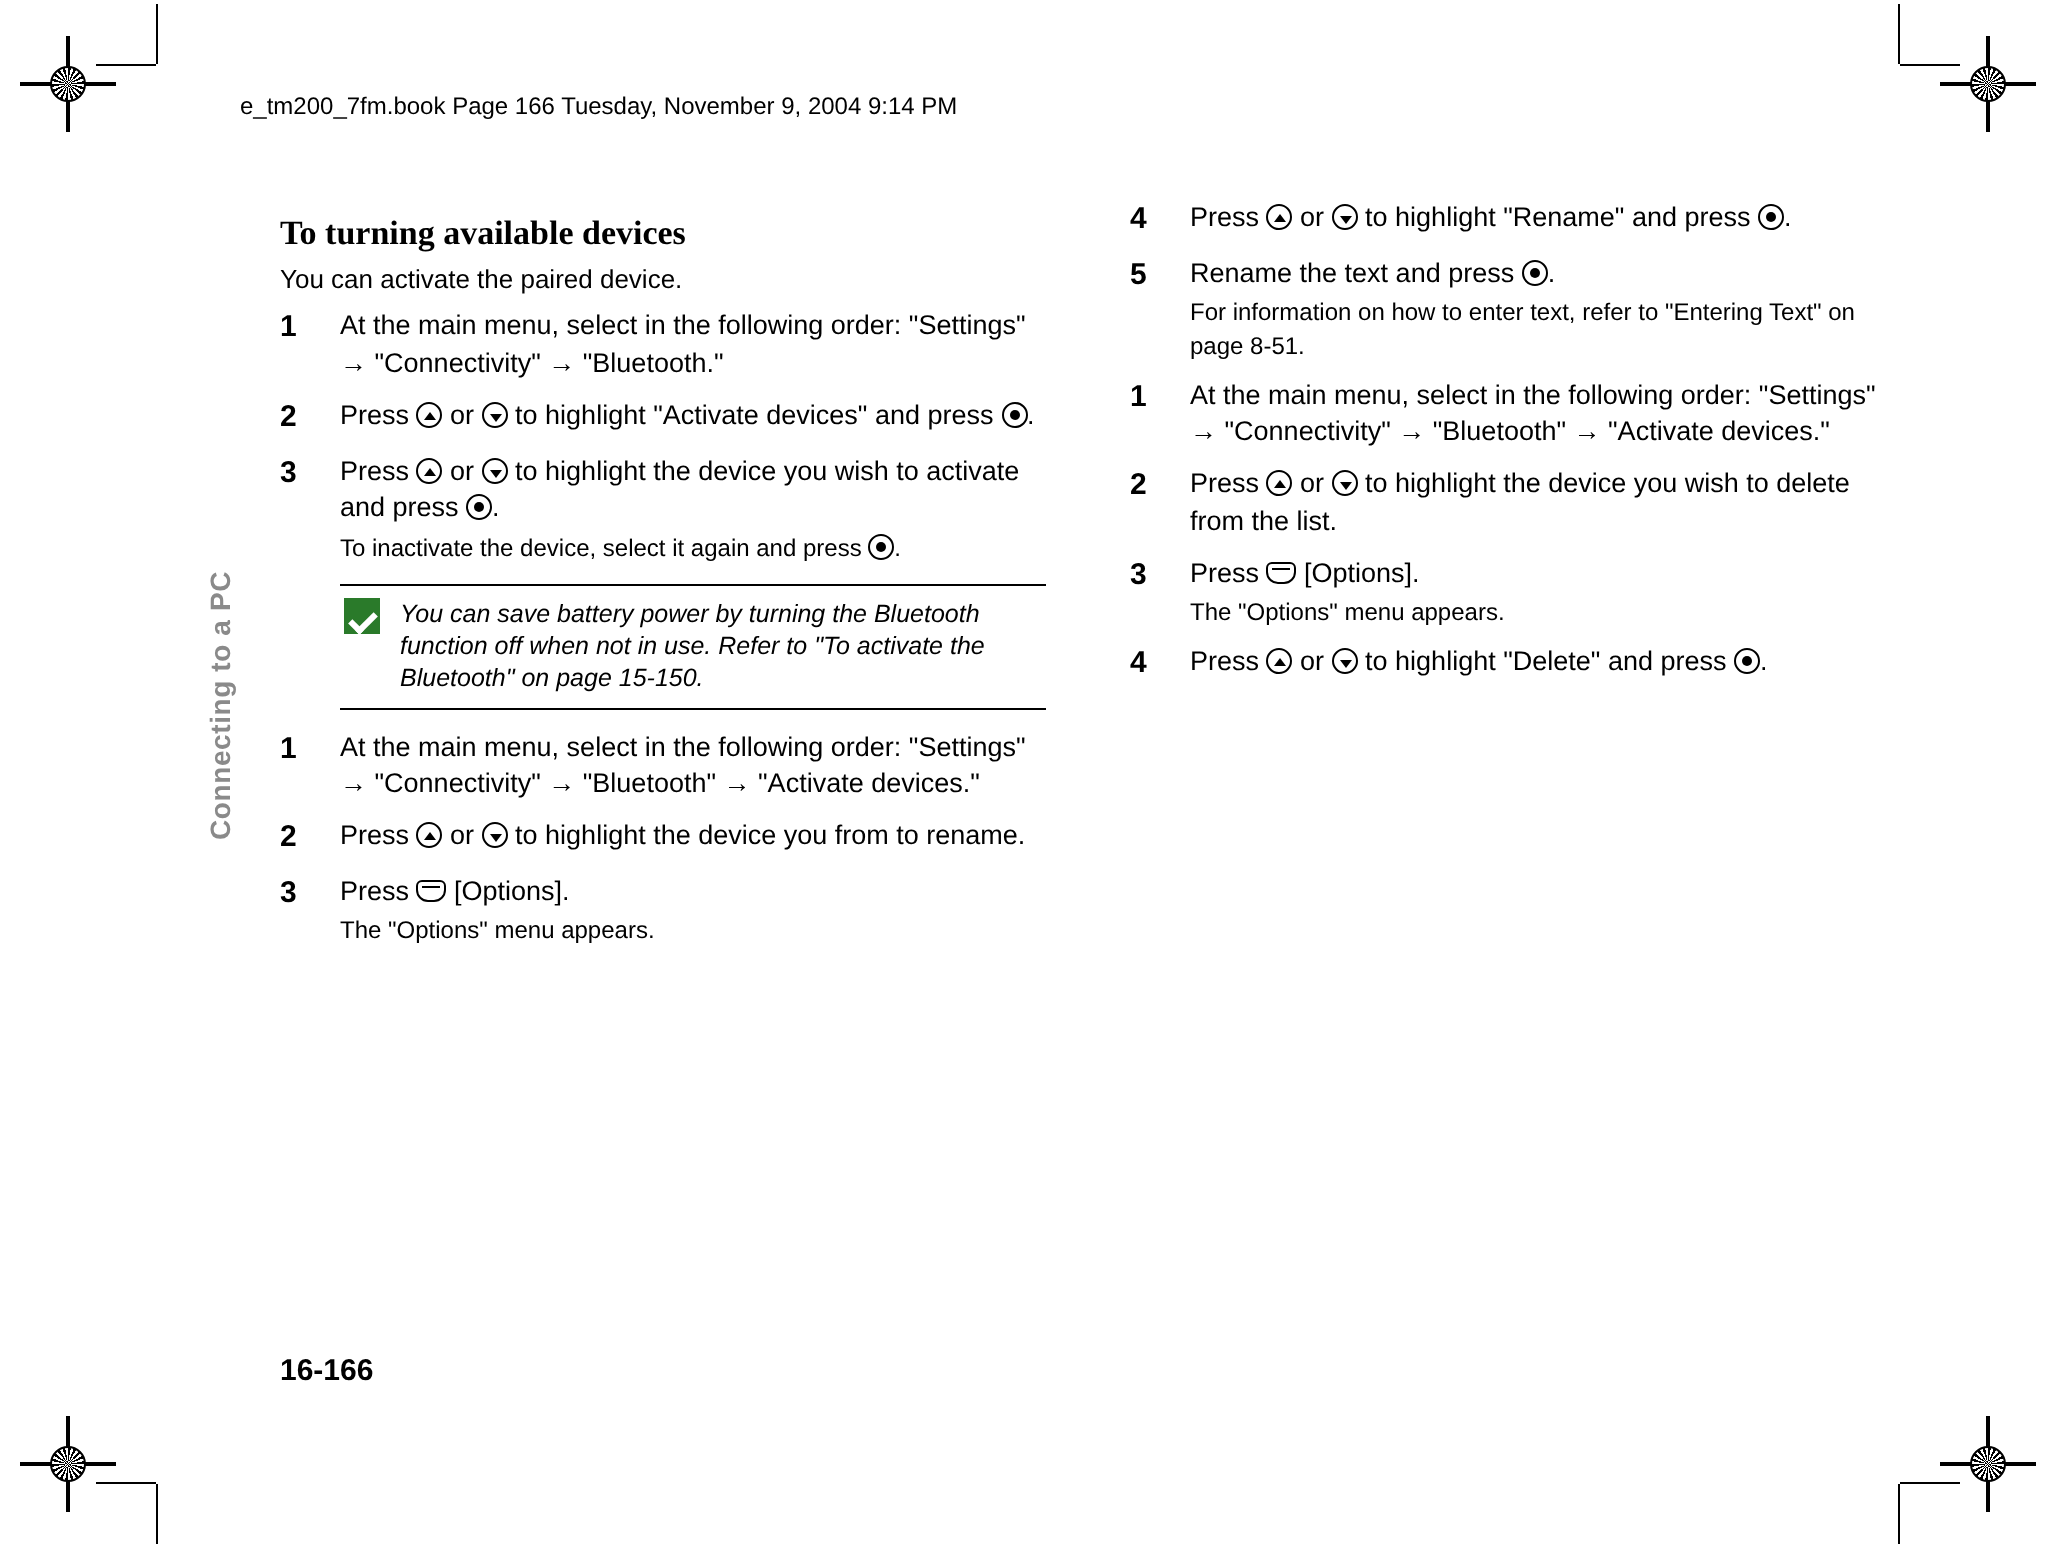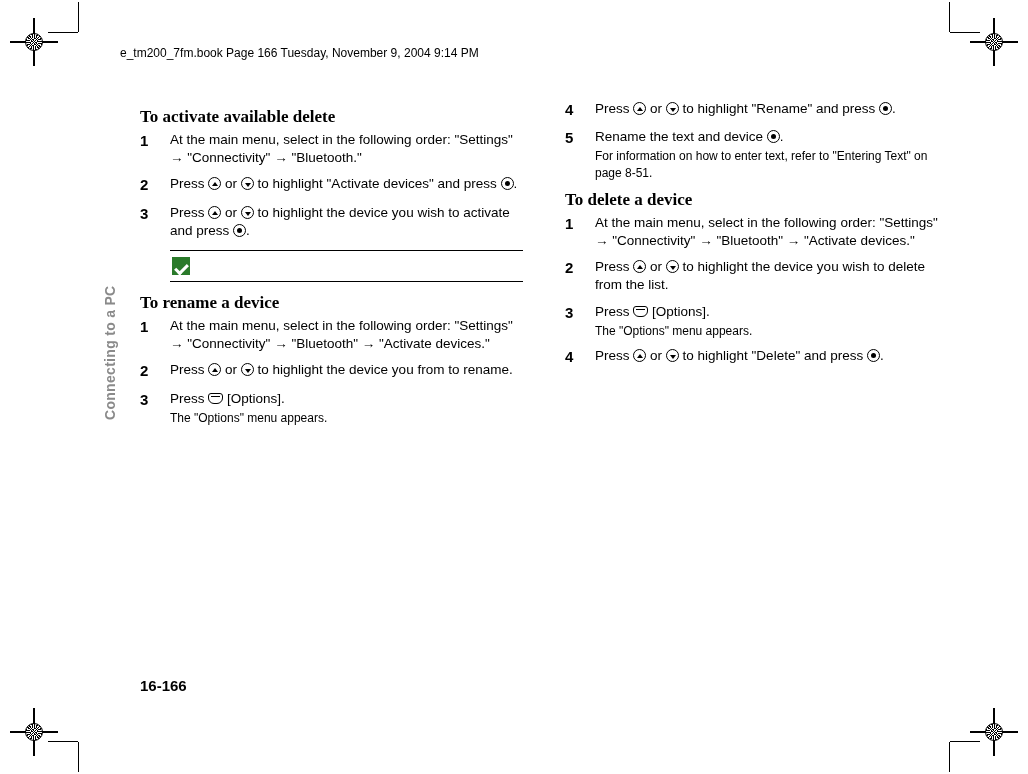--- a/index.html
+++ b/index.html
@@ -109,47 +109,49 @@
     </div>
 
   <div class="header-line">e_tm200_7fm.book  Page 166  Tuesday, November 9, 2004  9:14 PM</div>
 
   <div class="side-label">Connecting to a PC</div>
   <div class="page-num">16-166</div>
 
   <div class="content">
 
     <div class="col">
-      <h3 class="sec">To activate available delete</h3>
+      <h3 class="sec">To turning available devices</h3>
+      <div class="intro">You can activate the paired device.</div>
       <ol class="steps">
         <li>
           <span class="num">1</span>
           <span class="body">
             <span>At the main menu, select in the following order: "Settings" </span><span class="arrow">→</span><span> "Connectivity" </span><span class="arrow">→</span><span> "Bluetooth."</span>
           </span>
         </li>
         <li>
           <span class="num">2</span>
           <span class="body">
             <span>Press </span><span class="icon-circle up"></span><span> or </span><span class="icon-circle down"></span><span> to highlight "Activate devices" and press </span><span class="icon-dot"></span><span>.</span>
           </span>
         </li>
         <li>
           <span class="num">3</span>
           <span class="body">
             <span>Press </span><span class="icon-circle up"></span><span> or </span><span class="icon-circle down"></span><span> to highlight the device you wish to activate and press </span><span class="icon-dot"></span><span>.</span>
+            <div class="sub"><span>To inactivate the device, select it again and press </span><span class="icon-dot"></span><span>.</span></div>
           </span>
         </li>
       </ol>
 
       <div class="tip-box">
         <div class="tip-check"></div>
+        <div class="tip-text">You can save battery power by turning the Bluetooth function off when not in use. Refer to "To activate the Bluetooth" on page 15-150.</div>
       </div>
 
-      <h3 class="sec">To rename a device</h3>
       <ol class="steps">
         <li>
           <span class="num">1</span>
           <span class="body">
             <span>At the main menu, select in the following order: "Settings" </span><span class="arrow">→</span><span> "Connectivity" </span><span class="arrow">→</span><span> "Bluetooth" </span><span class="arrow">→</span><span> "Activate devices."</span>
           </span>
         </li>
         <li>
           <span class="num">2</span>
           <span class="body">
@@ -170,27 +172,26 @@
       <ol class="steps">
         <li>
           <span class="num">4</span>
           <span class="body">
             <span>Press </span><span class="icon-circle up"></span><span> or </span><span class="icon-circle down"></span><span> to highlight "Rename" and press </span><span class="icon-dot"></span><span>.</span>
           </span>
         </li>
         <li>
           <span class="num">5</span>
           <span class="body">
-            <span>Rename the text and device </span><span class="icon-dot"></span><span>.</span>
+            <span>Rename the text and press </span><span class="icon-dot"></span><span>.</span>
             <div class="sub">For information on how to enter text, refer to "Entering Text" on page 8-51.</div>
           </span>
         </li>
       </ol>
 
-      <h3 class="sec">To delete a device</h3>
       <ol class="steps">
         <li>
           <span class="num">1</span>
           <span class="body">
             <span>At the main menu, select in the following order: "Settings" </span><span class="arrow">→</span><span> "Connectivity" </span><span class="arrow">→</span><span> "Bluetooth" </span><span class="arrow">→</span><span> "Activate devices."</span>
           </span>
         </li>
         <li>
           <span class="num">2</span>
           <span class="body">

